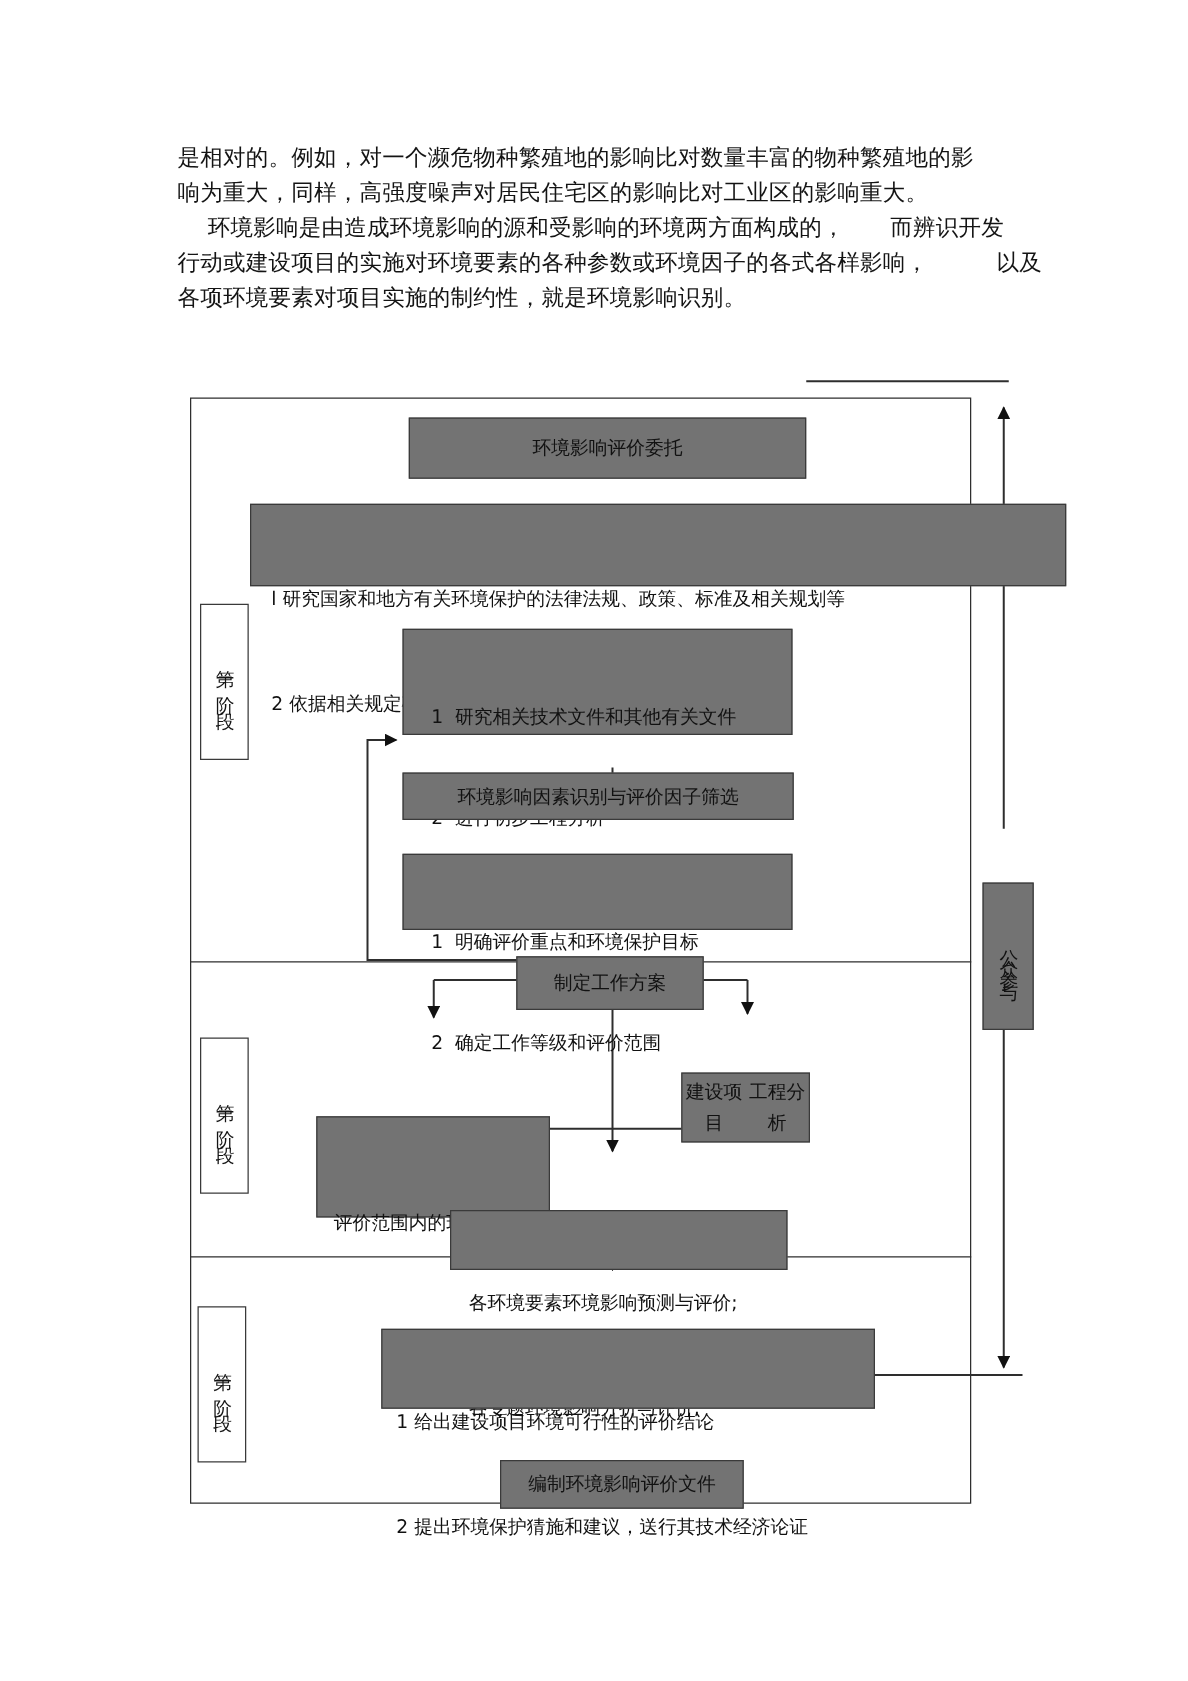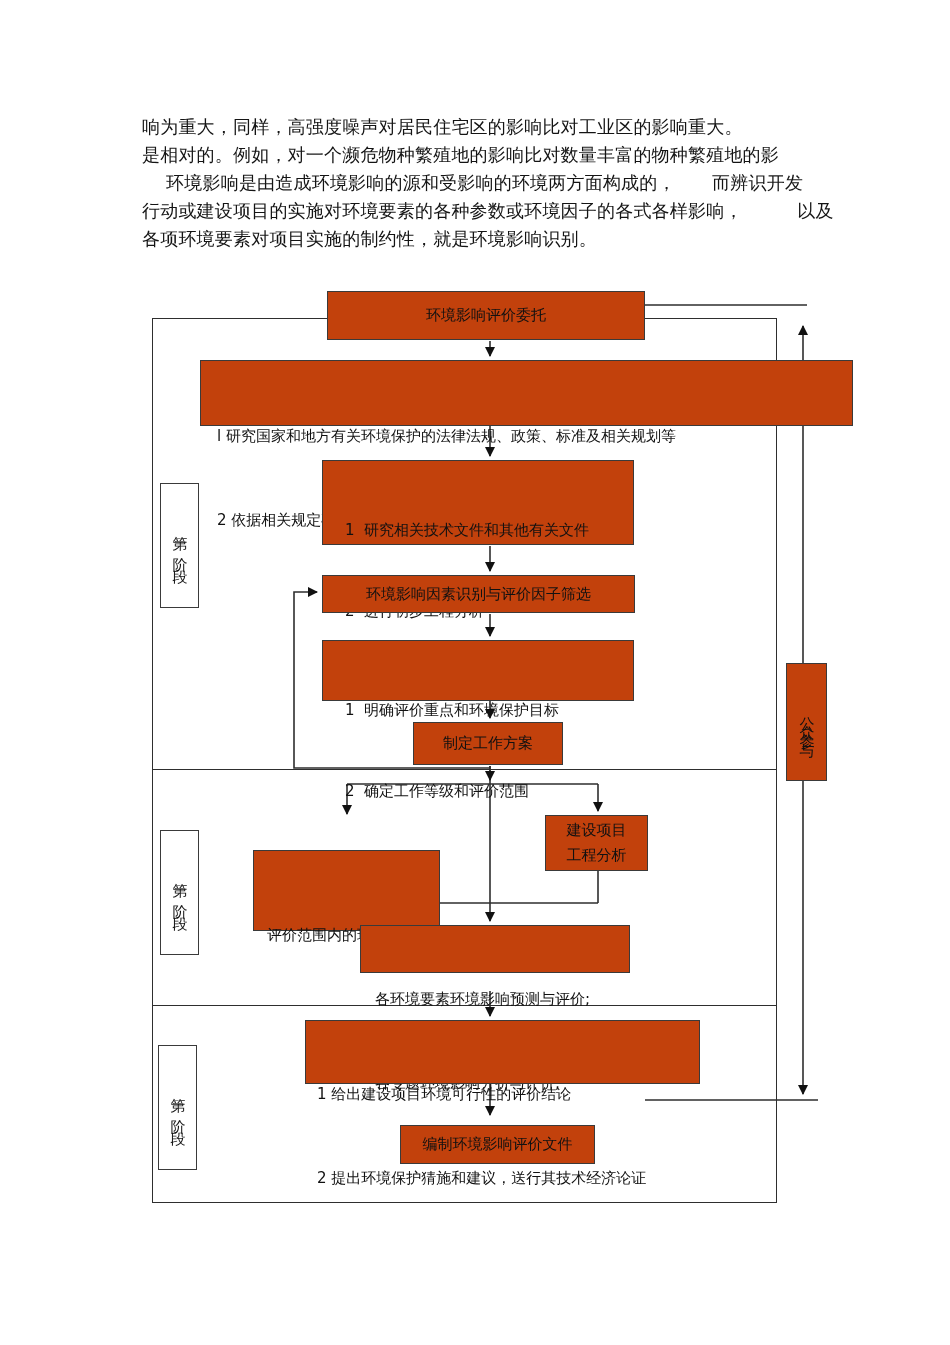--- a/index.html
+++ b/index.html
@@ -7,21 +7,21 @@
     width:950px;height:1345px;position:relative;background:#ffffff;
     font-family:"DejaVu Sans","Liberation Sans",sans-serif;color:#141414;
     overflow:hidden;
   }
   
   .para{position:absolute;left:142px;top:113px;width:700px;}
   .para-line{font-size:18px;line-height:28px;white-space:pre;letter-spacing:0.2px;}
   
   .box{
     position:absolute;box-sizing:border-box;border:1.5px solid #3a3a3a;
-    background:#c2410c;font-size:15px;color:#111;z-index:2;
+    background:#737373;font-size:15px;color:#111;z-index:2;margin-top:43px;
   }
   .center{display:flex;align-items:center;justify-content:center;text-align:center;}
   .lines{white-space:pre;}
   .lines div{white-space:pre;}
   .stage{
     display:flex;align-items:center;justify-content:center;
     border:1.4px solid #3a3a3a;
   }
   .stage span{
     writing-mode:vertical-lr;text-orientation:upright;
@@ -40,37 +40,37 @@
   #divider-1{top:769px;}
   #divider-2{top:1005px;}
   
   #box-commission{left:327px;top:291px;width:318px;height:49px;}
   #box-legal{left:200px;top:360px;width:653px;height:66px;padding:5px 0 0 16px;line-height:28px;}
   #box-tech{left:322px;top:460px;width:312px;height:85px;padding:2px 0 0 22px;line-height:27px;}
   #box-factor{left:322px;top:575px;width:313px;height:38px;}
   #box-target{left:322px;top:640px;width:312px;height:61px;padding:2px 2px 0 22px;line-height:27px;}
   #box-plan{left:413px;top:722px;width:150px;height:43px;}
   #box-survey{left:253px;top:850px;width:187px;height:81px;padding:7px 0 0 13px;line-height:31px;}
-  #box-project{left:545px;top:815px;width:103px;height:56px;line-height:25px;flex-direction:column;}
+  #box-project{left:545px;top:815px;width:103px;height:56px;line-height:25px;flex-direction:row;}
   #box-predict{left:360px;top:925px;width:270px;height:48px;padding:3px 0 0 14px;line-height:28px;}
   #box-conclusion{left:305px;top:1020px;width:395px;height:64px;padding:3px 0 0 11px;line-height:28px;}
   #box-report{left:400px;top:1125px;width:195px;height:39px;}
   #stage-1{left:160px;top:483px;width:39px;height:125px;position:absolute;background:#fff;z-index:2;box-sizing:border-box;}
   #stage-2{left:160px;top:830px;width:39px;height:125px;position:absolute;background:#fff;z-index:2;box-sizing:border-box;}
   #stage-3{left:158px;top:1045px;width:39px;height:125px;position:absolute;background:#fff;z-index:2;box-sizing:border-box;}
   #box-public{left:786px;top:663px;width:41px;height:118px;}
   
   svg.wires{position:absolute;left:0;top:0;width:950px;height:1345px;z-index:1;pointer-events:none;}
 </style>
 </head>
 <body>
 
 <div class="para">
+  <div class="para-line">是相对的。例如，对一个濒危物种繁殖地的影响比对数量丰富的物种繁殖地的影</div>
   <div class="para-line">响为重大，同样，高强度噪声对居民住宅区的影响比对工业区的影响重大。</div>
-  <div class="para-line">是相对的。例如，对一个濒危物种繁殖地的影响比对数量丰富的物种繁殖地的影</div>
   <div class="para-line">　 环境影响是由造成环境影响的源和受影响的环境两方面构成的，　　而辨识开发</div>
   <div class="para-line">行动或建设项目的实施对环境要素的各种参数或环境因子的各式各样影响，　　　以及</div>
   <div class="para-line">各项环境要素对项目实施的制约性，就是环境影响识别。</div>
 </div>
 
 <div class="frame"></div>
 <div class="divider" id="divider-1"></div>
 <div class="divider" id="divider-2"></div>
 
 <svg class="wires" viewBox="0 0 950 1345" xmlns="http://www.w3.org/2000/svg">

